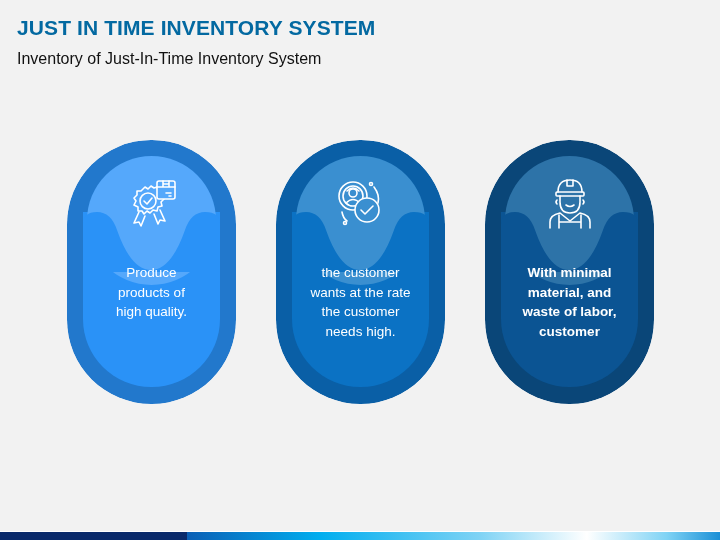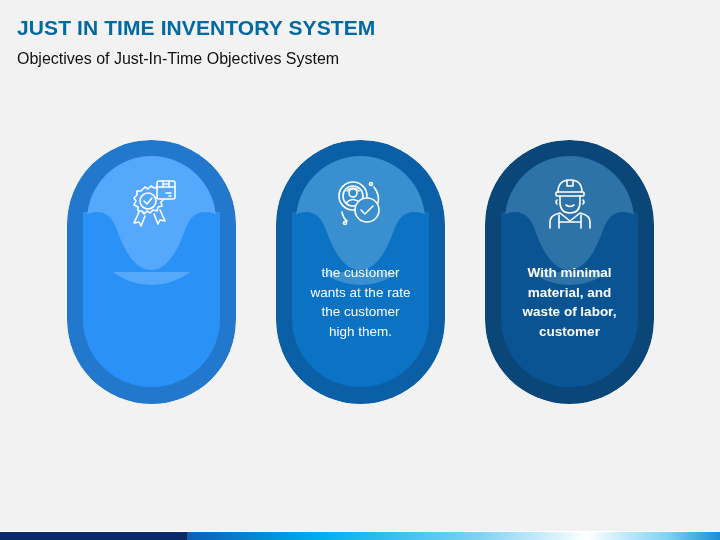--- a/index.html
+++ b/index.html
@@ -15,38 +15,43 @@
   .icon { position:absolute; left:50%; top:38px; transform:translateX(-50%); width:56px; height:52px; }
   .footer { position:absolute; left:0; bottom:0; width:720px; height:8px; display:flex; }
   .footer .dark { width:187px; background:#0a2a6b; }
   .footer .grad { flex:1; background:linear-gradient(90deg,#0b5fb5 0%,#00aeef 25%,#7fd3f5 55%,#ffffff 75%,#7fd3f5 90%,#1a8fd6 100%); }
   .footer-line { position:absolute; left:0; bottom:8px; width:720px; height:1px; background:#fff; }
 </style>
 </head>
 <body>
 
 <div class="title">JUST IN TIME INVENTORY SYSTEM</div>
-<div class="subtitle">Objectives of Just-In-Time Objectives System</div>
+<div class="subtitle">Inventory of Just-In-Time Inventory System</div>
 
 <div class="card" style="left:67px;">
   <div class="outer" style="background:#2278cc;"></div>
   <div class="inner" style="background:#2a92f7;"></div>
   <div class="circle" style="background:#55a8fb;"></div>
   <svg style="position:absolute;left:16px;top:72px;" width="137" height="60">
     <path d="M0,12 Q0,0 14,0 Q28,0 34,18 Q48,58 68,58 Q88,58 102,18 Q108,0 122,0 Q137,0 137,12 L137,60 L0,60 Z" fill="#2a92f7"></path>
   </svg>
   <svg class="icon" viewBox="0 0 56 52" fill="none" stroke="#fff" stroke-width="1.6" stroke-linejoin="round" stroke-linecap="round">
     <path d="M18,12 l3,-3 l3,2 l3,-3 l3,2 l3,-1 l1,4 l4,1 l-1,4 l3,3 l-3,3 l1,4 l-4,1 l-1,4 l-4,-1 l-3,3 l-3,-2 l-3,3 l-2,-3 l-4,0 l0,-4 l-4,-2 l2,-4 l-2,-3 l3,-3 l0,-4 l4,0 z"></path>
     <circle cx="24" cy="23" r="8"></circle>
     <path d="M20,23 l3,3 l5,-6"></path>
     <path d="M15,34 l-5,11 l5,-1 l2,4 l4,-10"></path>
     <path d="M30,36 l4,10 l2,-4 l5,1 l-5,-11"></path>
     <rect x="33" y="3" width="18" height="18" rx="2" fill="#55a8fb"></rect>
     <path d="M33,9 h18 M39,3 v6 M45,3 v6 M40,6 h4 M42,15 h5 M45,18 h2"></path>
   </svg>
+  <div class="text">
+    <div>Produce</div>
+    <div>products of</div>
+    <div>high quality.</div>
+  </div>
 </div>
 
 <div class="card" style="left:276px;">
   <div class="outer" style="background:#0a5fa6;"></div>
   <div class="inner" style="background:#0b72c4;"></div>
   <div class="circle" style="background:#3a8fd0;"></div>
   <svg style="position:absolute;left:16px;top:72px;" width="137" height="60">
     <path d="M0,12 Q0,0 14,0 Q28,0 34,18 Q48,58 68,58 Q88,58 102,18 Q108,0 122,0 Q137,0 137,12 L137,60 L0,60 Z" fill="#0b72c4"></path>
   </svg>
   <svg class="icon" viewBox="0 0 56 52" fill="none" stroke="#fff" stroke-width="1.6" stroke-linecap="round" stroke-linejoin="round">
@@ -59,21 +64,21 @@
     <path d="M28,32 l4,4 l8,-8"></path>
     <circle cx="38" cy="6" r="1.5"></circle>
     <path d="M41,9 q6,8 4,16"></path>
     <circle cx="12" cy="45" r="1.5"></circle>
     <path d="M9,34 q1,6 5,9"></path>
   </svg>
   <div class="text">
     <div>the customer</div>
     <div>wants at the rate</div>
     <div>the customer</div>
-    <div>high them.</div>
+    <div>needs high.</div>
   </div>
 </div>
 
 <div class="card" style="left:485px;font-weight:bold;">
   <div class="outer" style="background:#0a4678;"></div>
   <div class="inner" style="background:#0b5493;"></div>
   <div class="circle" style="background:#2d73a8;"></div>
   <svg style="position:absolute;left:16px;top:72px;" width="137" height="60">
     <path d="M0,12 Q0,0 14,0 Q28,0 34,18 Q48,58 68,58 Q88,58 102,18 Q108,0 122,0 Q137,0 137,12 L137,60 L0,60 Z" fill="#0b5493"></path>
   </svg>

